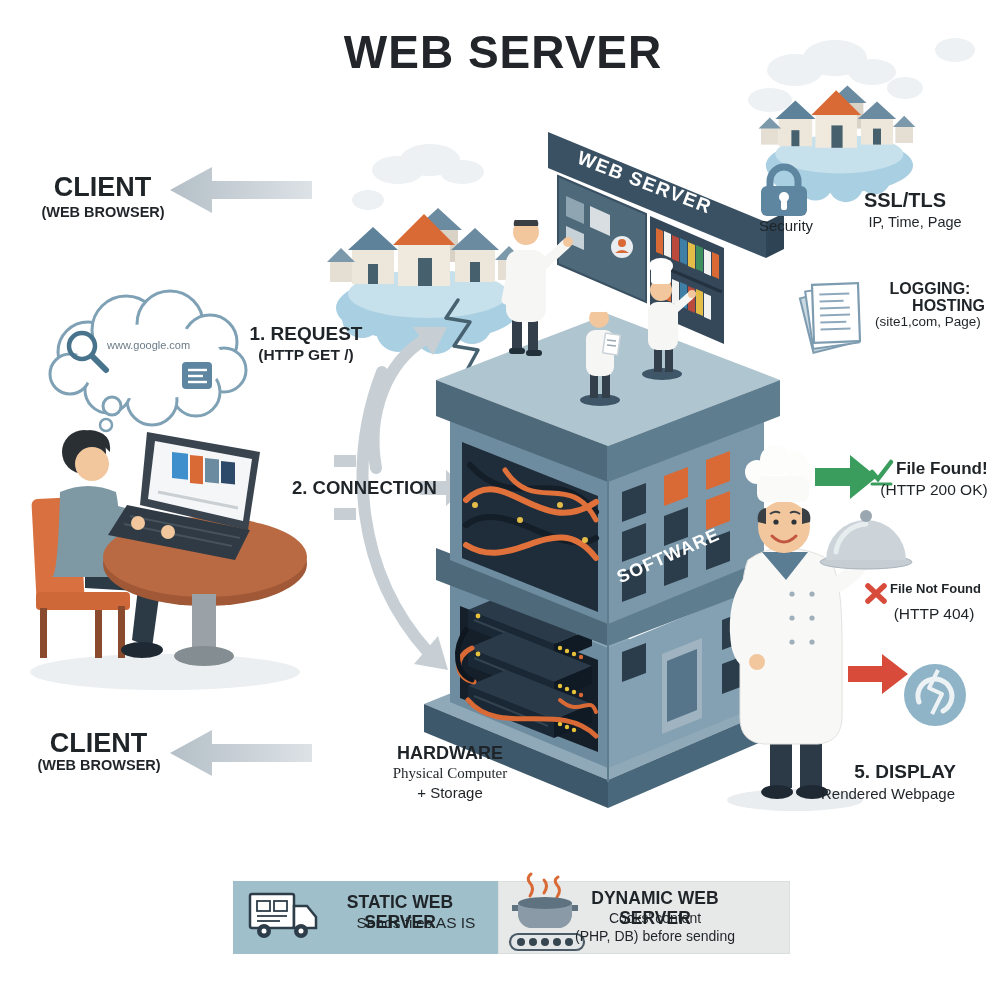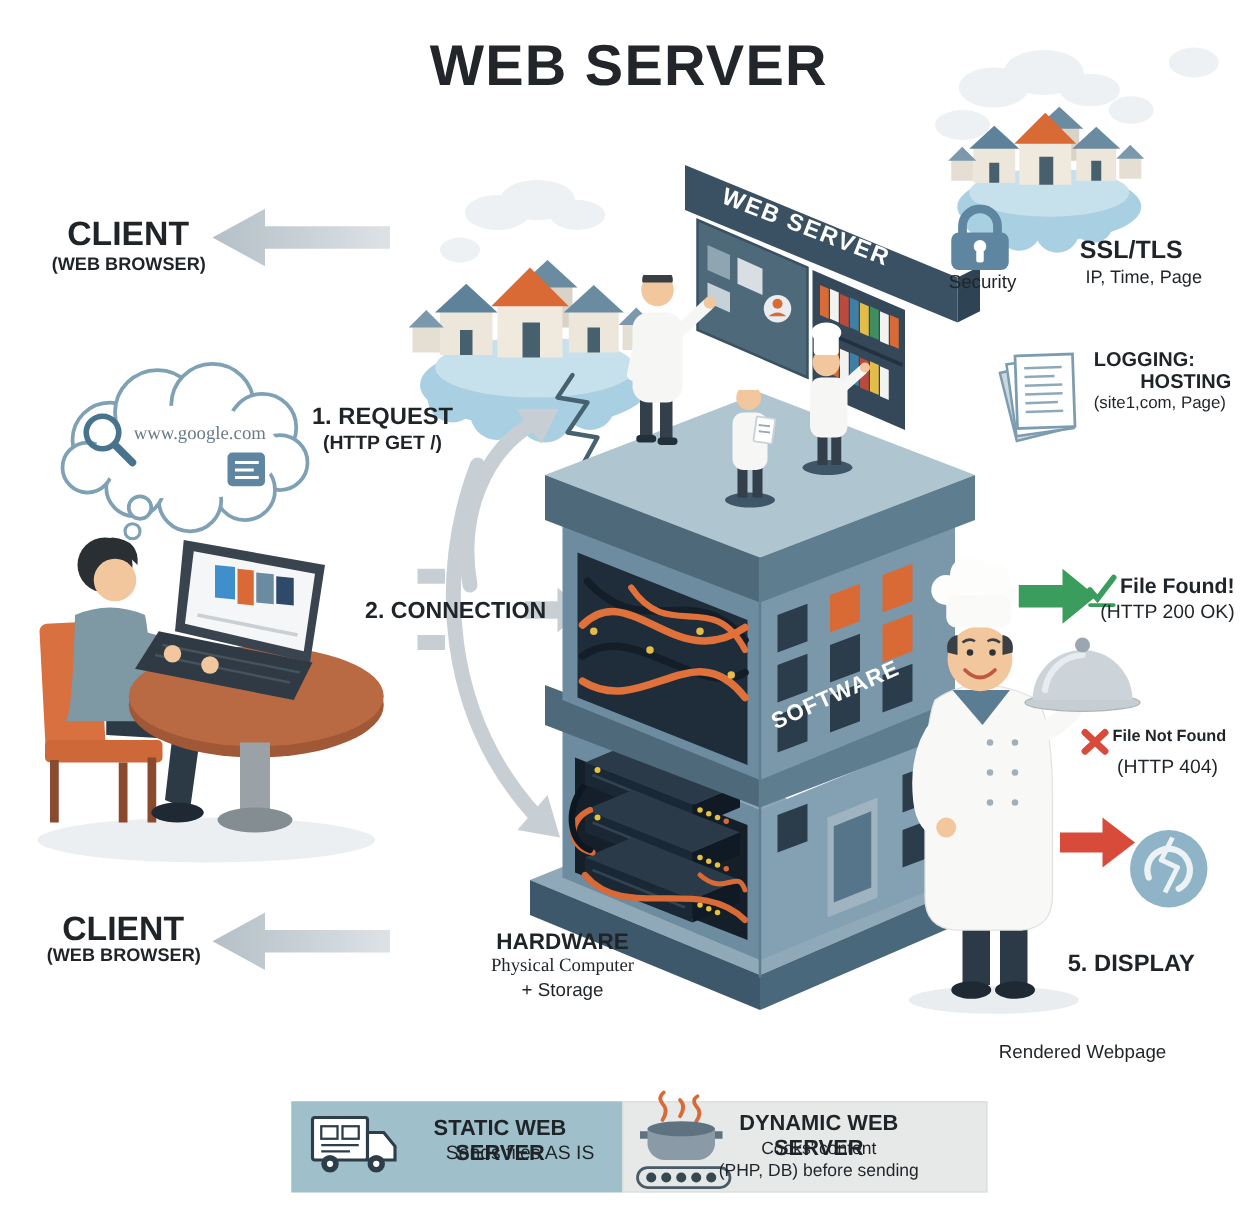--- a/index.html
+++ b/index.html
@@ -449,43 +449,43 @@
           <circle cx="569" cy="942" r="4"></circle>
       </g>
     </g>
   </svg>
 
   <div class="lbl b ctr" style="left:328px;top:26px;width:350px;font-size:46px;letter-spacing:1px;color:#22262A;">WEB SERVER</div>
 
   <div class="lbl b ctr" style="left:40px;top:172px;width:125px;font-size:27px;">CLIENT</div>
   <div class="lbl b ctr" style="left:28px;top:204px;width:150px;font-size:14.5px;">(WEB BROWSER)</div>
 
-  <div class="lbl" style="left:107px;top:339px;width:100px;font-size:15px;color:#6A7B88;font-family:Liberation Serif, serif;">www.google.com</div>
+  <div class="lbl" style="left:107px;top:339px;width:100px;font-size:11px;color:#6A7B88;">www.google.com</div>
 
   <div class="lbl b ctr" style="left:246px;top:323px;width:120px;font-size:19px;">1. REQUEST</div>
   <div class="lbl b ctr" style="left:246px;top:346px;width:120px;font-size:15.5px;">(HTTP GET /)</div>
 
   <div class="lbl b ctr" style="left:282px;top:477px;width:165px;font-size:18.5px;">2. CONNECTION</div>
 
   <div class="lbl ctr" style="left:736px;top:217px;width:100px;font-size:15px;">Security</div>
   <div class="lbl b ctr" style="left:840px;top:189px;width:130px;font-size:20px;">SSL/TLS</div>
   <div class="lbl ctr" style="left:850px;top:214px;width:130px;font-size:14.5px;">IP, Time, Page</div>
 
-  <div class="lbl b" style="left:875px;top:280px;width:110px;font-size:16px;">LOGGING:</div>
+  <div class="lbl b" style="left:875px;top:280px;width:110px;font-size:16px;text-align:center;">LOGGING:</div>
   <div class="lbl b" style="left:875px;top:297px;width:110px;font-size:16px;text-align:right;">HOSTING</div>
   <div class="lbl" style="left:875px;top:314px;width:115px;font-size:13.5px;">(site1,com, Page)</div>
 
   <div class="lbl b" style="left:896px;top:459px;width:100px;font-size:17px;">File Found!</div>
   <div class="lbl ctr" style="left:878px;top:481px;width:112px;font-size:15.5px;">(HTTP 200 OK)</div>
 
   <div class="lbl b" style="left:890px;top:582px;width:110px;font-size:13px;">File Not Found</div>
   <div class="lbl ctr" style="left:888px;top:605px;width:92px;font-size:15.5px;">(HTTP 404)</div>
 
   <div class="lbl b ctr" style="left:850px;top:761px;width:110px;font-size:19px;">5. DISPLAY</div>
-  <div class="lbl ctr" style="left:796px;top:785px;width:140px;font-size:15px;margin-top:48px;">Rendered Webpage</div>
+  <div class="lbl ctr" style="left:818px;top:785px;width:140px;font-size:15px;">Rendered Webpage</div>
 
   <div class="lbl b ctr" style="left:36px;top:728px;width:125px;font-size:27px;">CLIENT</div>
   <div class="lbl b ctr" style="left:24px;top:757px;width:150px;font-size:14.5px;">(WEB BROWSER)</div>
 
   <div class="lbl b ctr" style="left:380px;top:743px;width:140px;font-size:18px;">HARDWARE</div>
   <div class="lbl ctr" style="left:380px;top:765px;width:140px;font-size:15px;font-family:Liberation Serif, serif;">Physical Computer</div>
   <div class="lbl ctr" style="left:380px;top:784px;width:140px;font-size:15px;">+ Storage</div>
 
   <div class="lbl b white" style="left:582px;top:147px;width:150px;font-size:19px;letter-spacing:1.5px;transform:rotate(21deg);transform-origin:left top;">WEB SERVER</div>
   <div class="lbl b white" style="left:618px;top:568px;width:140px;font-size:18px;letter-spacing:1px;transform:rotate(-24deg);transform-origin:left center;">SOFTWARE</div>

